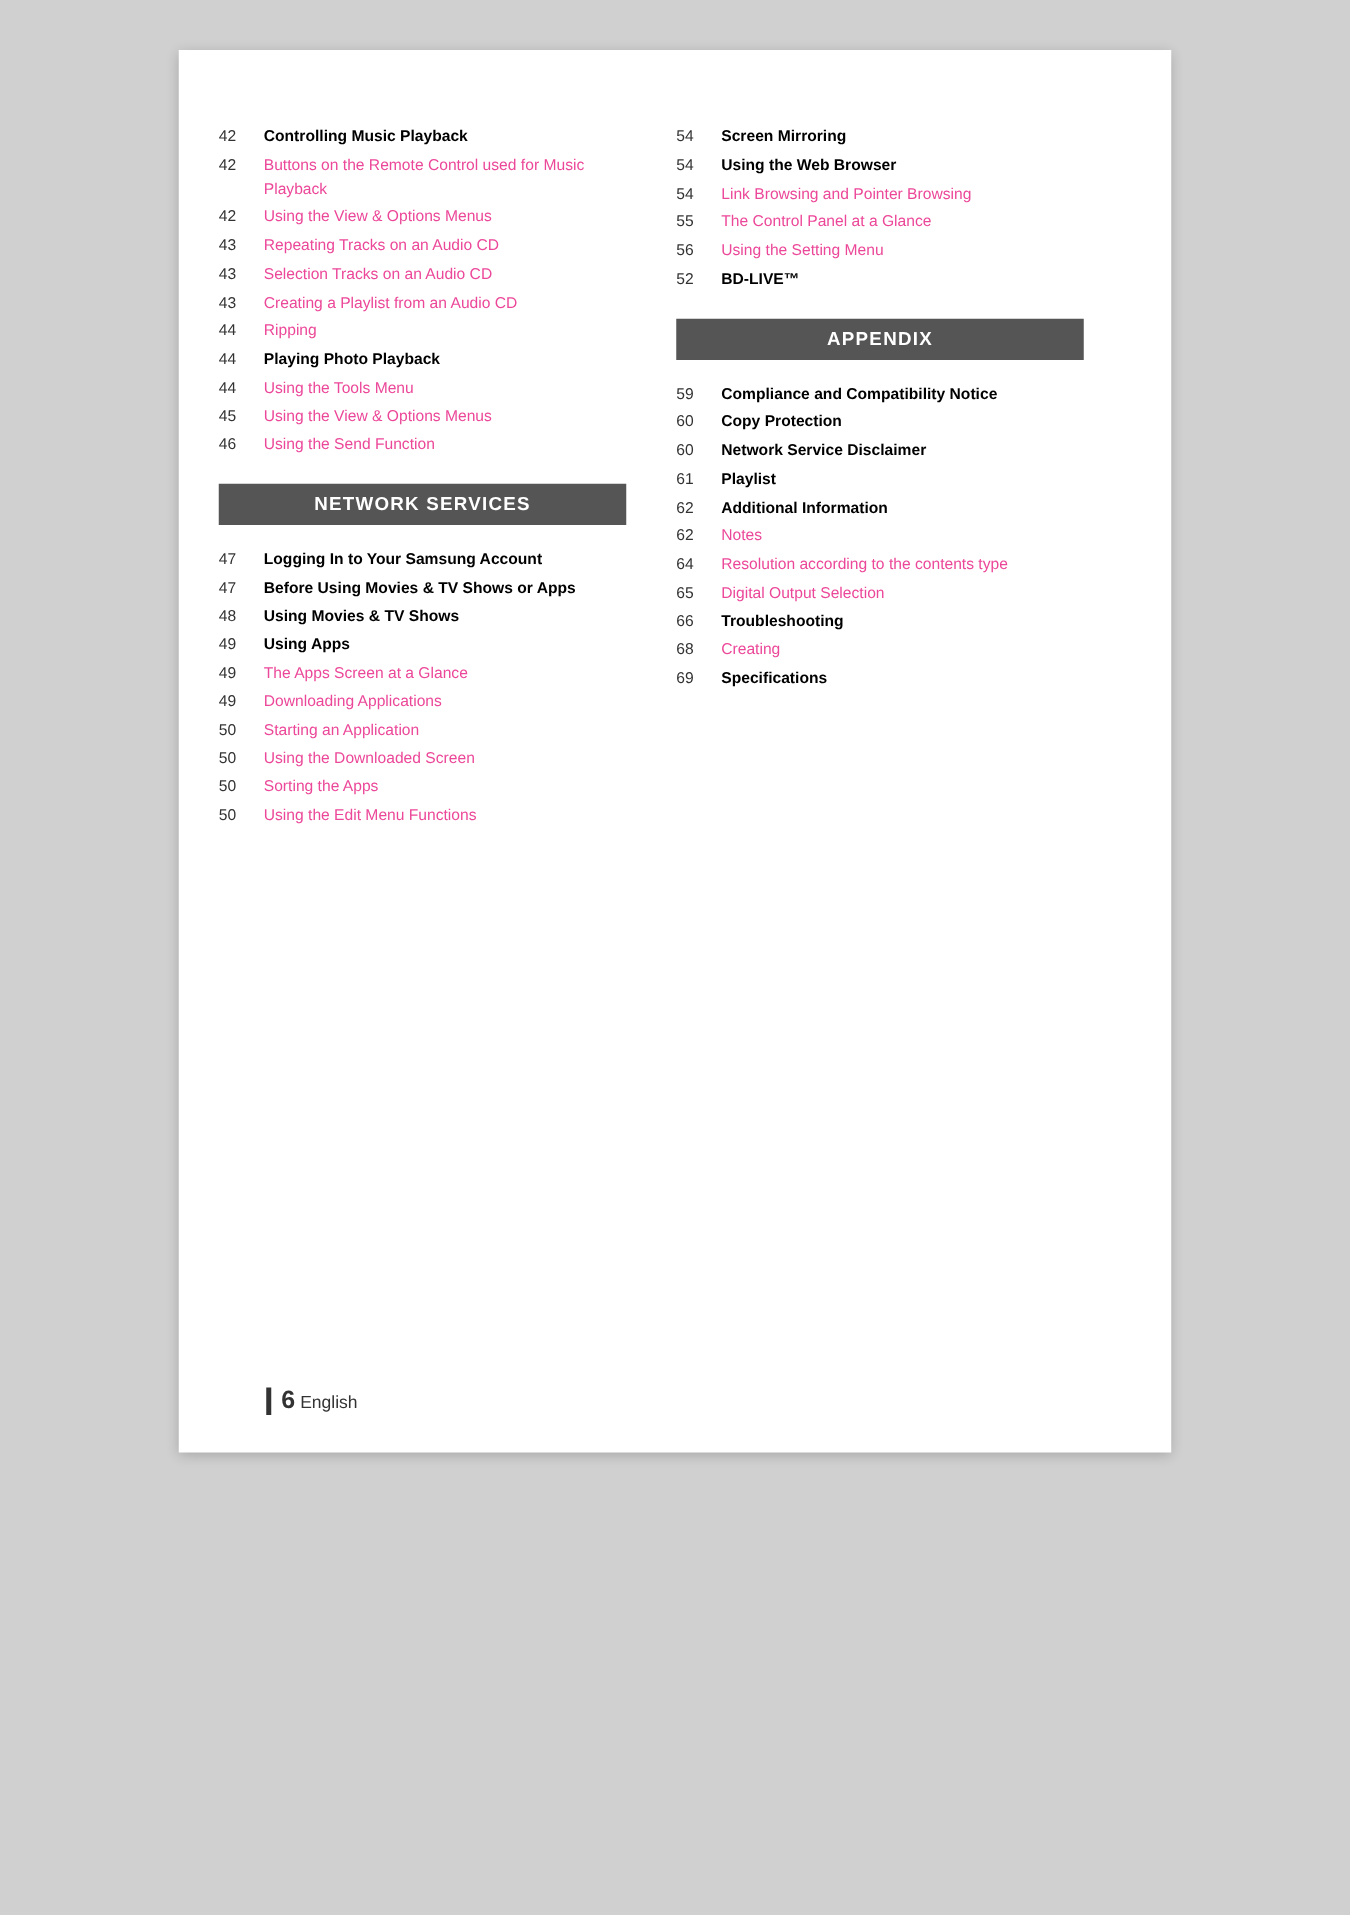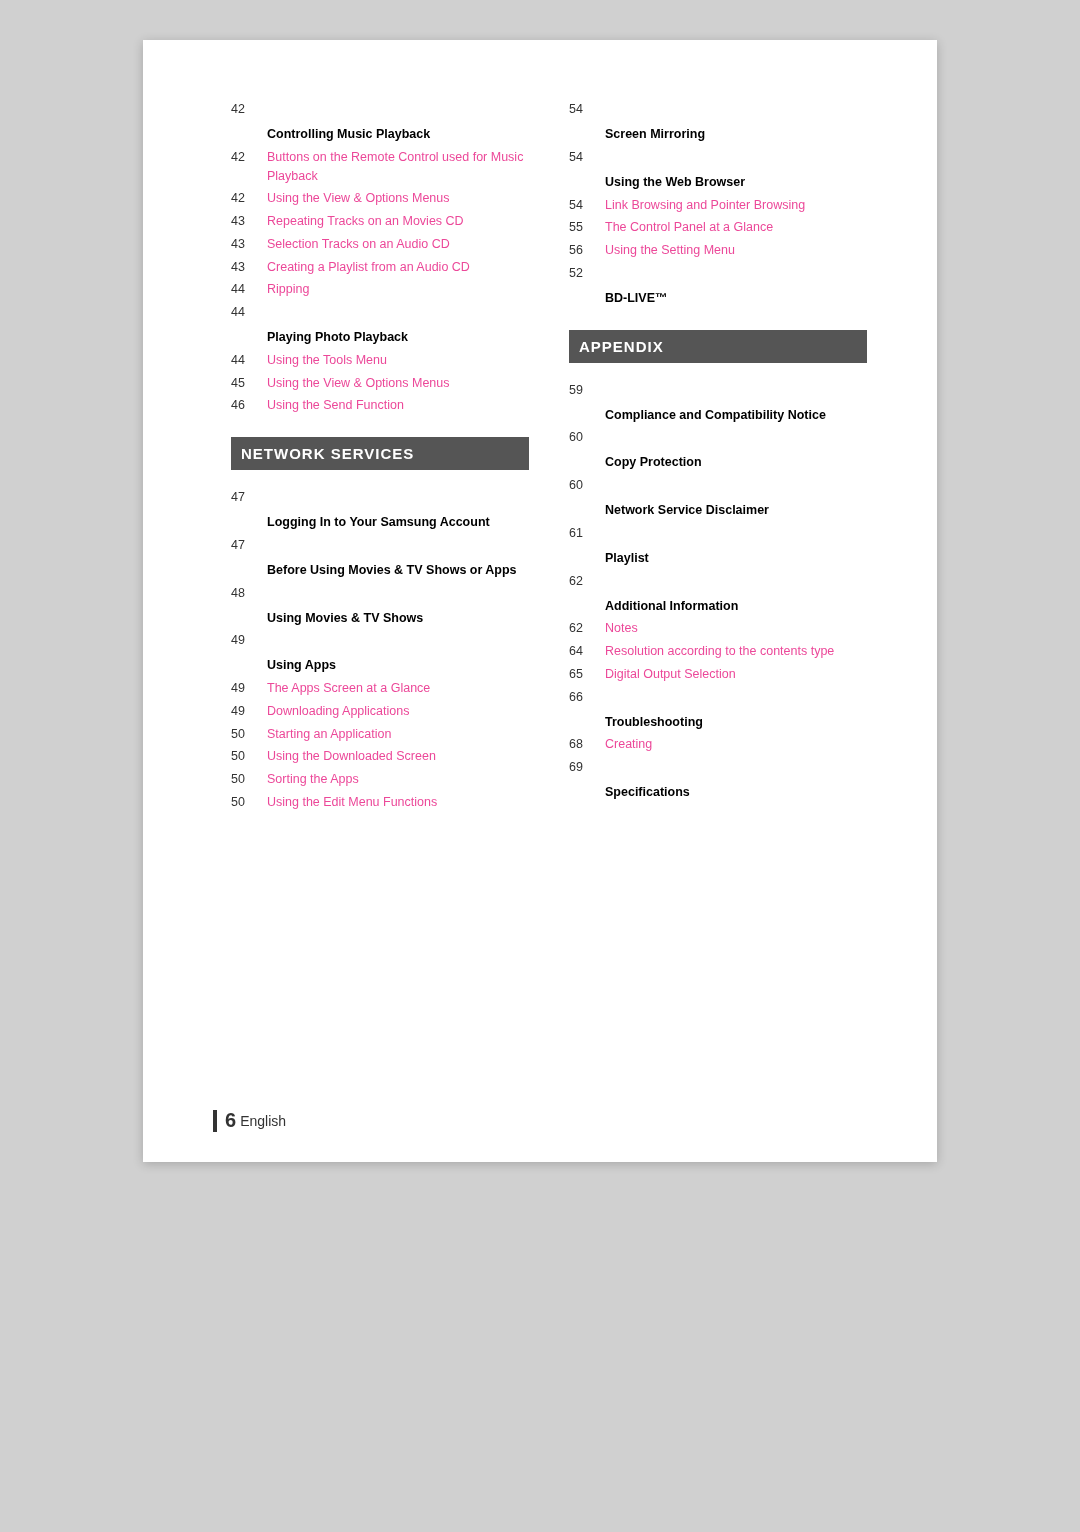--- a/index.html
+++ b/index.html
@@ -9,21 +9,21 @@
       justify-content: center;
       align-items: flex-start;
       min-height: 100vh;
       font-family: Arial, Helvetica, sans-serif;
     }
     .page {
       width: 794px;
       min-height: 1122px;
       background: #ffffff;
       margin: 40px auto;
-      padding: 60px 70px 60px 88px;
+      padding: 60px 70px 60px 32px;
       position: relative;
       box-shadow: 0 2px 10px rgba(0,0,0,0.2);
     }
     .toc-container {
       display: flex;
       gap: 40px;
     }
     .toc-col {
       flex: 1;
     }
@@ -39,25 +39,25 @@
       color: #333;
       font-size: 12.5px;
     }
     .toc-text {
       color: #ec4899;
       font-size: 12.5px;
     }
     .toc-text.bold {
       font-weight: bold;
       color: #000;
-      margin-top: 25px;
     }
     .section-header {
       background: #555555;
       color: #ffffff;
+      text-align: center;
       font-size: 15px;
       font-weight: bold;
       letter-spacing: 1px;
       padding: 8px 10px;
       margin: 22px 0 18px 0;
     }
     .footer {
       position: absolute;
       bottom: 30px;
       left: 70px;
@@ -94,21 +94,21 @@
           <div class="toc-entry">
             <span class="toc-num">42</span>
             <span class="toc-text">Buttons on the Remote Control used for Music Playback</span>
           </div>
           <div class="toc-entry">
             <span class="toc-num">42</span>
             <span class="toc-text">Using the View &amp; Options Menus</span>
           </div>
           <div class="toc-entry">
             <span class="toc-num">43</span>
-            <span class="toc-text">Repeating Tracks on an Movies CD</span>
+            <span class="toc-text">Repeating Tracks on an Audio CD</span>
           </div>
           <div class="toc-entry">
             <span class="toc-num">43</span>
             <span class="toc-text">Selection Tracks on an Audio CD</span>
           </div>
           <div class="toc-entry">
             <span class="toc-num">43</span>
             <span class="toc-text">Creating a Playlist from an Audio CD</span>
           </div>
           <div class="toc-entry">

